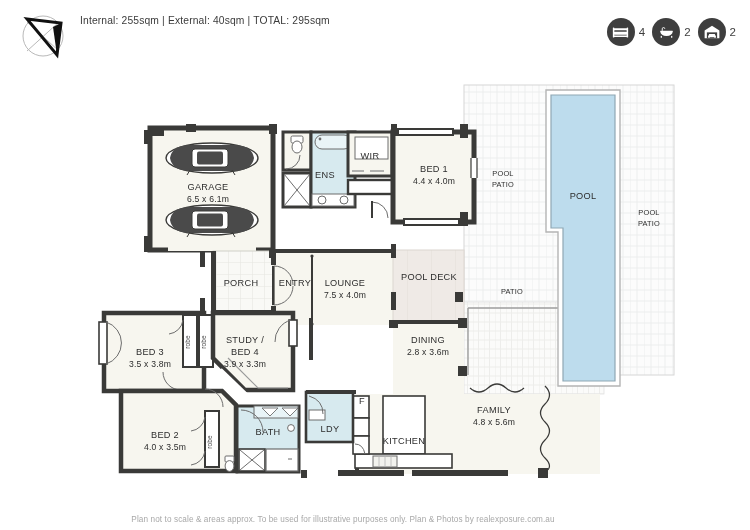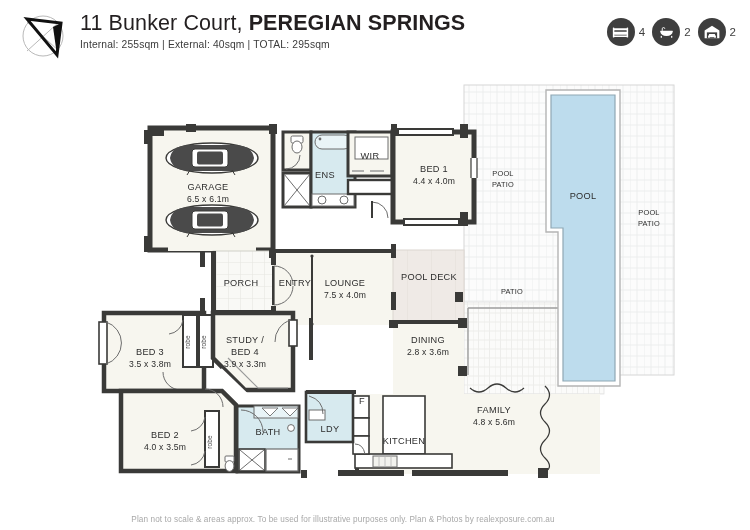--- a/index.html
+++ b/index.html
@@ -130,24 +130,20 @@
     <svg width="56" height="52" viewBox="0 0 56 52">
       <circle cx="27" cy="26" r="20" fill="none" stroke="#b9b9b9" stroke-width="1"></circle>
       <line x1="11" y1="12" x2="43" y2="41" stroke="#b9b9b9" stroke-width="1"></line>
       <line x1="43" y1="12" x2="11" y2="41" stroke="#b9b9b9" stroke-width="1"></line>
       <path d="M11 9 L45 13 L41 45 Z" fill="none" stroke="#111" stroke-width="3" stroke-linejoin="miter"></path>
       <path d="M45 13 L41 45 L37 17 Z" fill="#111"></path>
     </svg>
   </div>
 
   <div id="title-block">
-    <div id="address-line">
-      <span id="address-street">11 Bunker Court,</span>
-      <span id="address-suburb">PEREGIAN SPRINGS</span>
-    </div>
     <div id="area-line">Internal: 255sqm  |  External: 40sqm  |  TOTAL: 295sqm</div>
   </div>
 
   <div id="feature-icons">
 
     <div class="feat">
       <div class="feat-circle">
         <svg width="17" height="17" viewBox="0 0 20 20">
           <rect x="2" y="5" width="16" height="2.4" rx="1" fill="#fff"></rect>
           <rect x="2" y="9" width="16" height="3.6" rx="1.2" fill="#fff"></rect>

